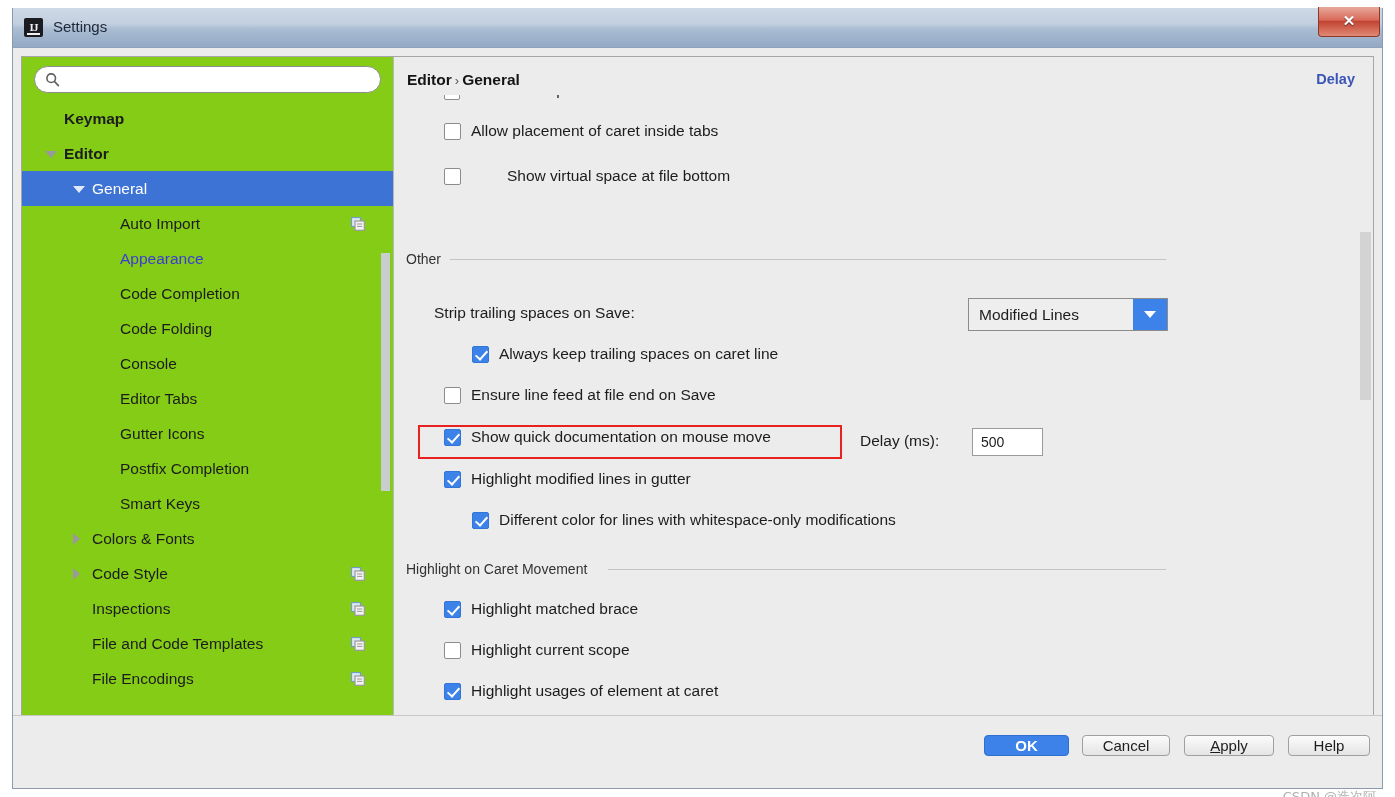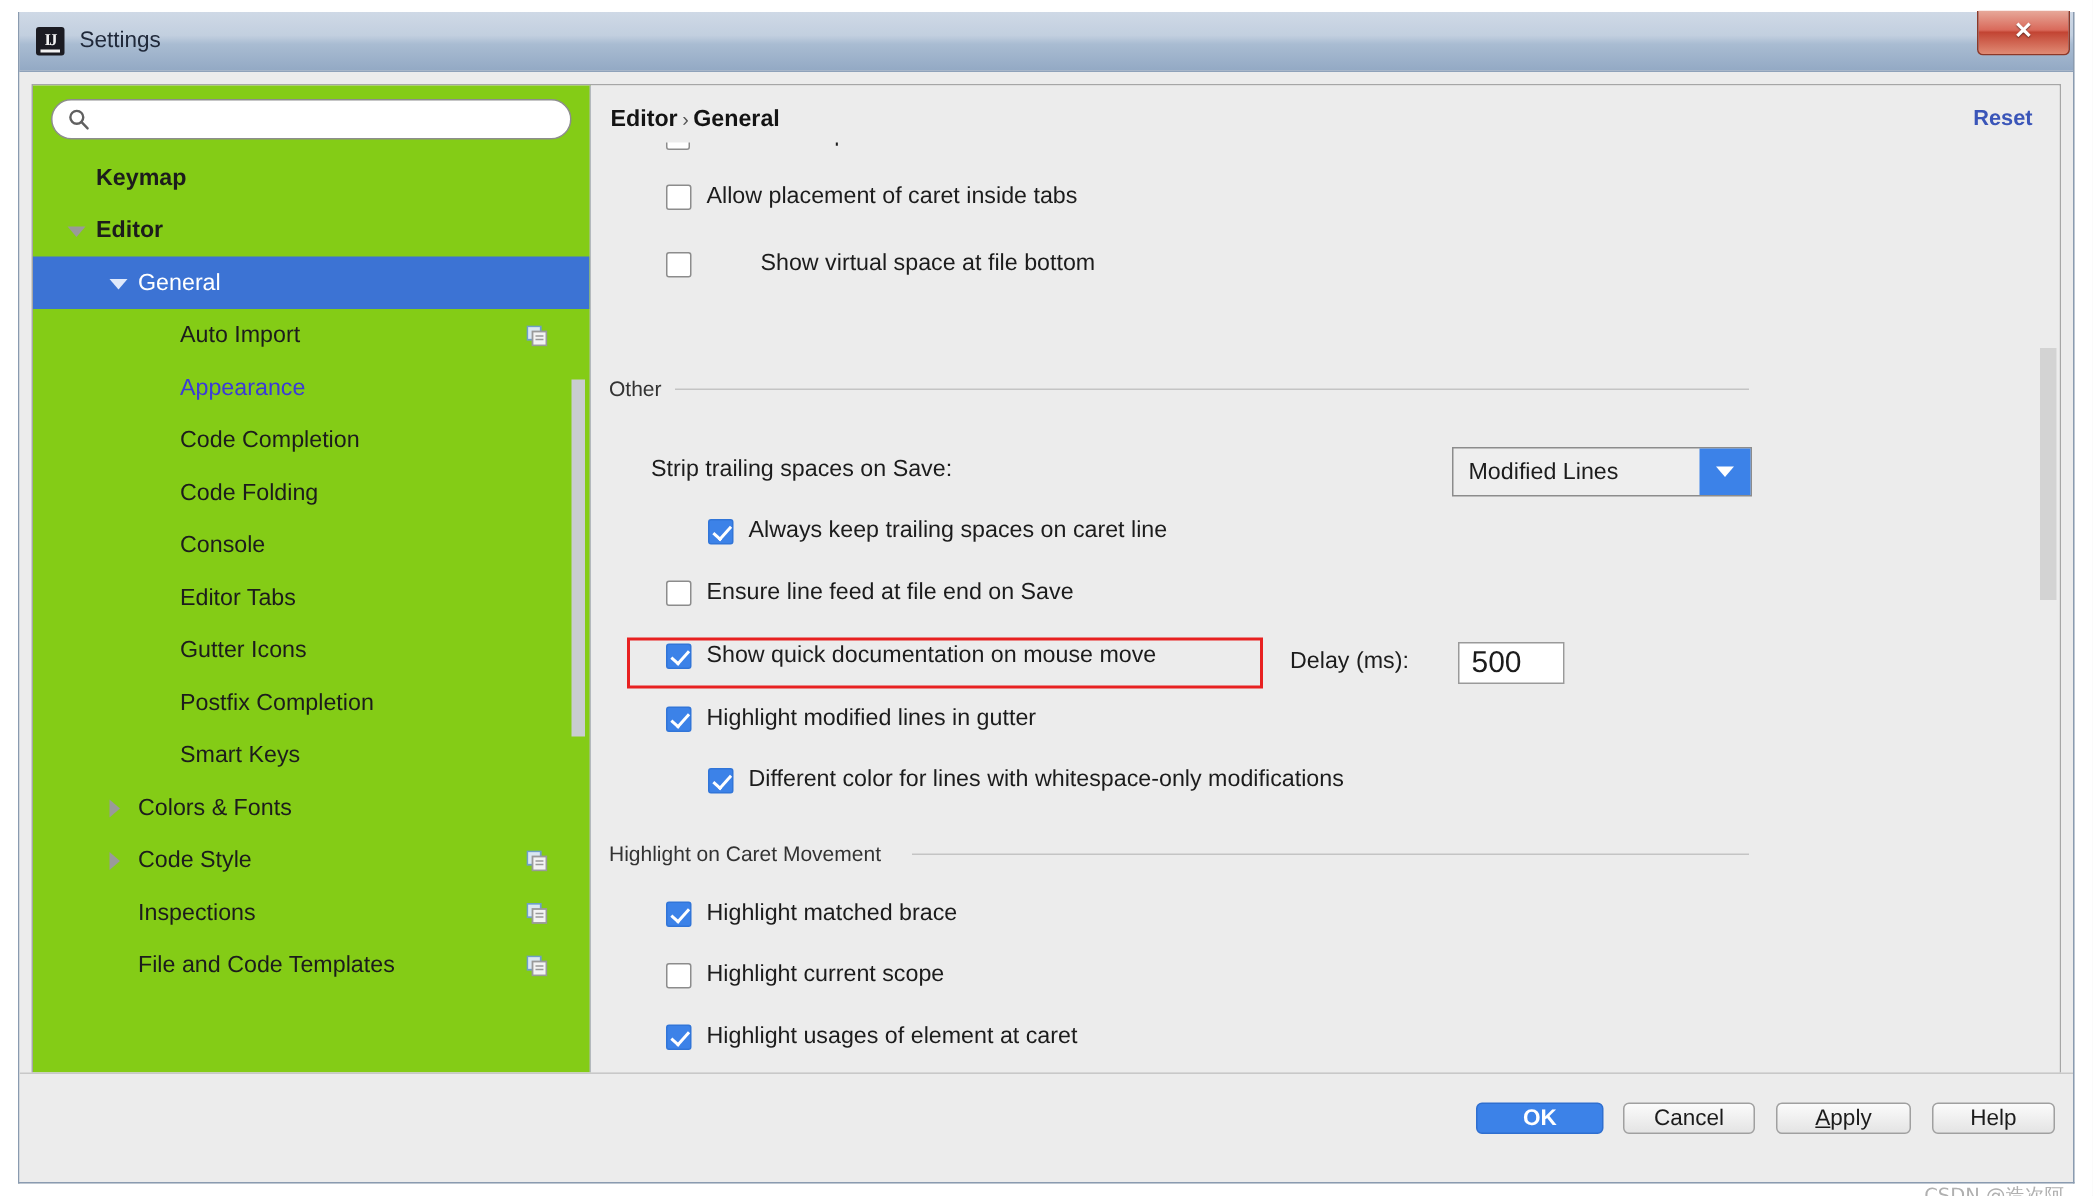--- a/index.html
+++ b/index.html
@@ -263,21 +263,21 @@
     border-right: 6px solid transparent;
     border-top: 7px solid #ffffff;
   }
 
   #delay-field {
     position: absolute;
     left: 578px; top: 333px;
     width: 71px; height: 28px;
     background: #ffffff;
     border: 1px solid #9a9a9a;
-    font-size: 20px; color: #1c1c1c;
+    font-size: 14px; color: #1c1c1c;
     padding-left: 8px; line-height: 26px;
     outline: none;
     font-family: "Liberation Sans", sans-serif;
   }
 
   #red-box {
     position: absolute;
     left: 24px; top: 330px;
     width: 424px; height: 34px;
     border: 2px solid #e82121;
@@ -426,34 +426,43 @@
             </div>
             <div class="tree-row lvl1">
               <span>File and Code Templates</span>
               <span class="copy-icon"><svg width="14" height="14" viewBox="0 0 14 14">
                   <rect x="0.5" y="0.5" width="9" height="9" fill="#dbe7f2" stroke="#6f9fc8" stroke-width="1.2"></rect>
                   <rect x="4" y="4" width="9.3" height="9.3" fill="#f3f3f3" stroke="#9a9a9a" stroke-width="1.2"></rect>
                   <line x1="6" y1="7" x2="11.3" y2="7" stroke="#9a9a9a" stroke-width="1"></line>
                   <line x1="6" y1="9.4" x2="11.3" y2="9.4" stroke="#9a9a9a" stroke-width="1"></line>
                 </svg></span>
             </div>
+            <div class="tree-row lvl1">
+              <span>File Encodings</span>
+              <span class="copy-icon"><svg width="14" height="14" viewBox="0 0 14 14">
+                  <rect x="0.5" y="0.5" width="9" height="9" fill="#dbe7f2" stroke="#6f9fc8" stroke-width="1.2"></rect>
+                  <rect x="4" y="4" width="9.3" height="9.3" fill="#f3f3f3" stroke="#9a9a9a" stroke-width="1.2"></rect>
+                  <line x1="6" y1="7" x2="11.3" y2="7" stroke="#9a9a9a" stroke-width="1"></line>
+                  <line x1="6" y1="9.4" x2="11.3" y2="9.4" stroke="#9a9a9a" stroke-width="1"></line>
+                </svg></span>
+            </div>
           </div>
 
         <div id="sb-track">
           <div id="sb-thumb"></div>
         </div>
       </div>
 
       <div id="main">
 
         <div id="breadcrumb">
           <span>Editor</span><span class="sep">›</span><span>General</span>
         </div>
 
-        <div id="reset-link">Reset</div>
+        <div id="reset-link">Delay</div>
 
         <div id="scroll-area">
 
           <div id="clipped-row">
             <div class="cb"></div>
             <div class="ct">Use soft wraps in editor</div>
           </div>
 
           <div id="dyn">
               <div class="chk-row" style="left: 50px; top: 27px;">

